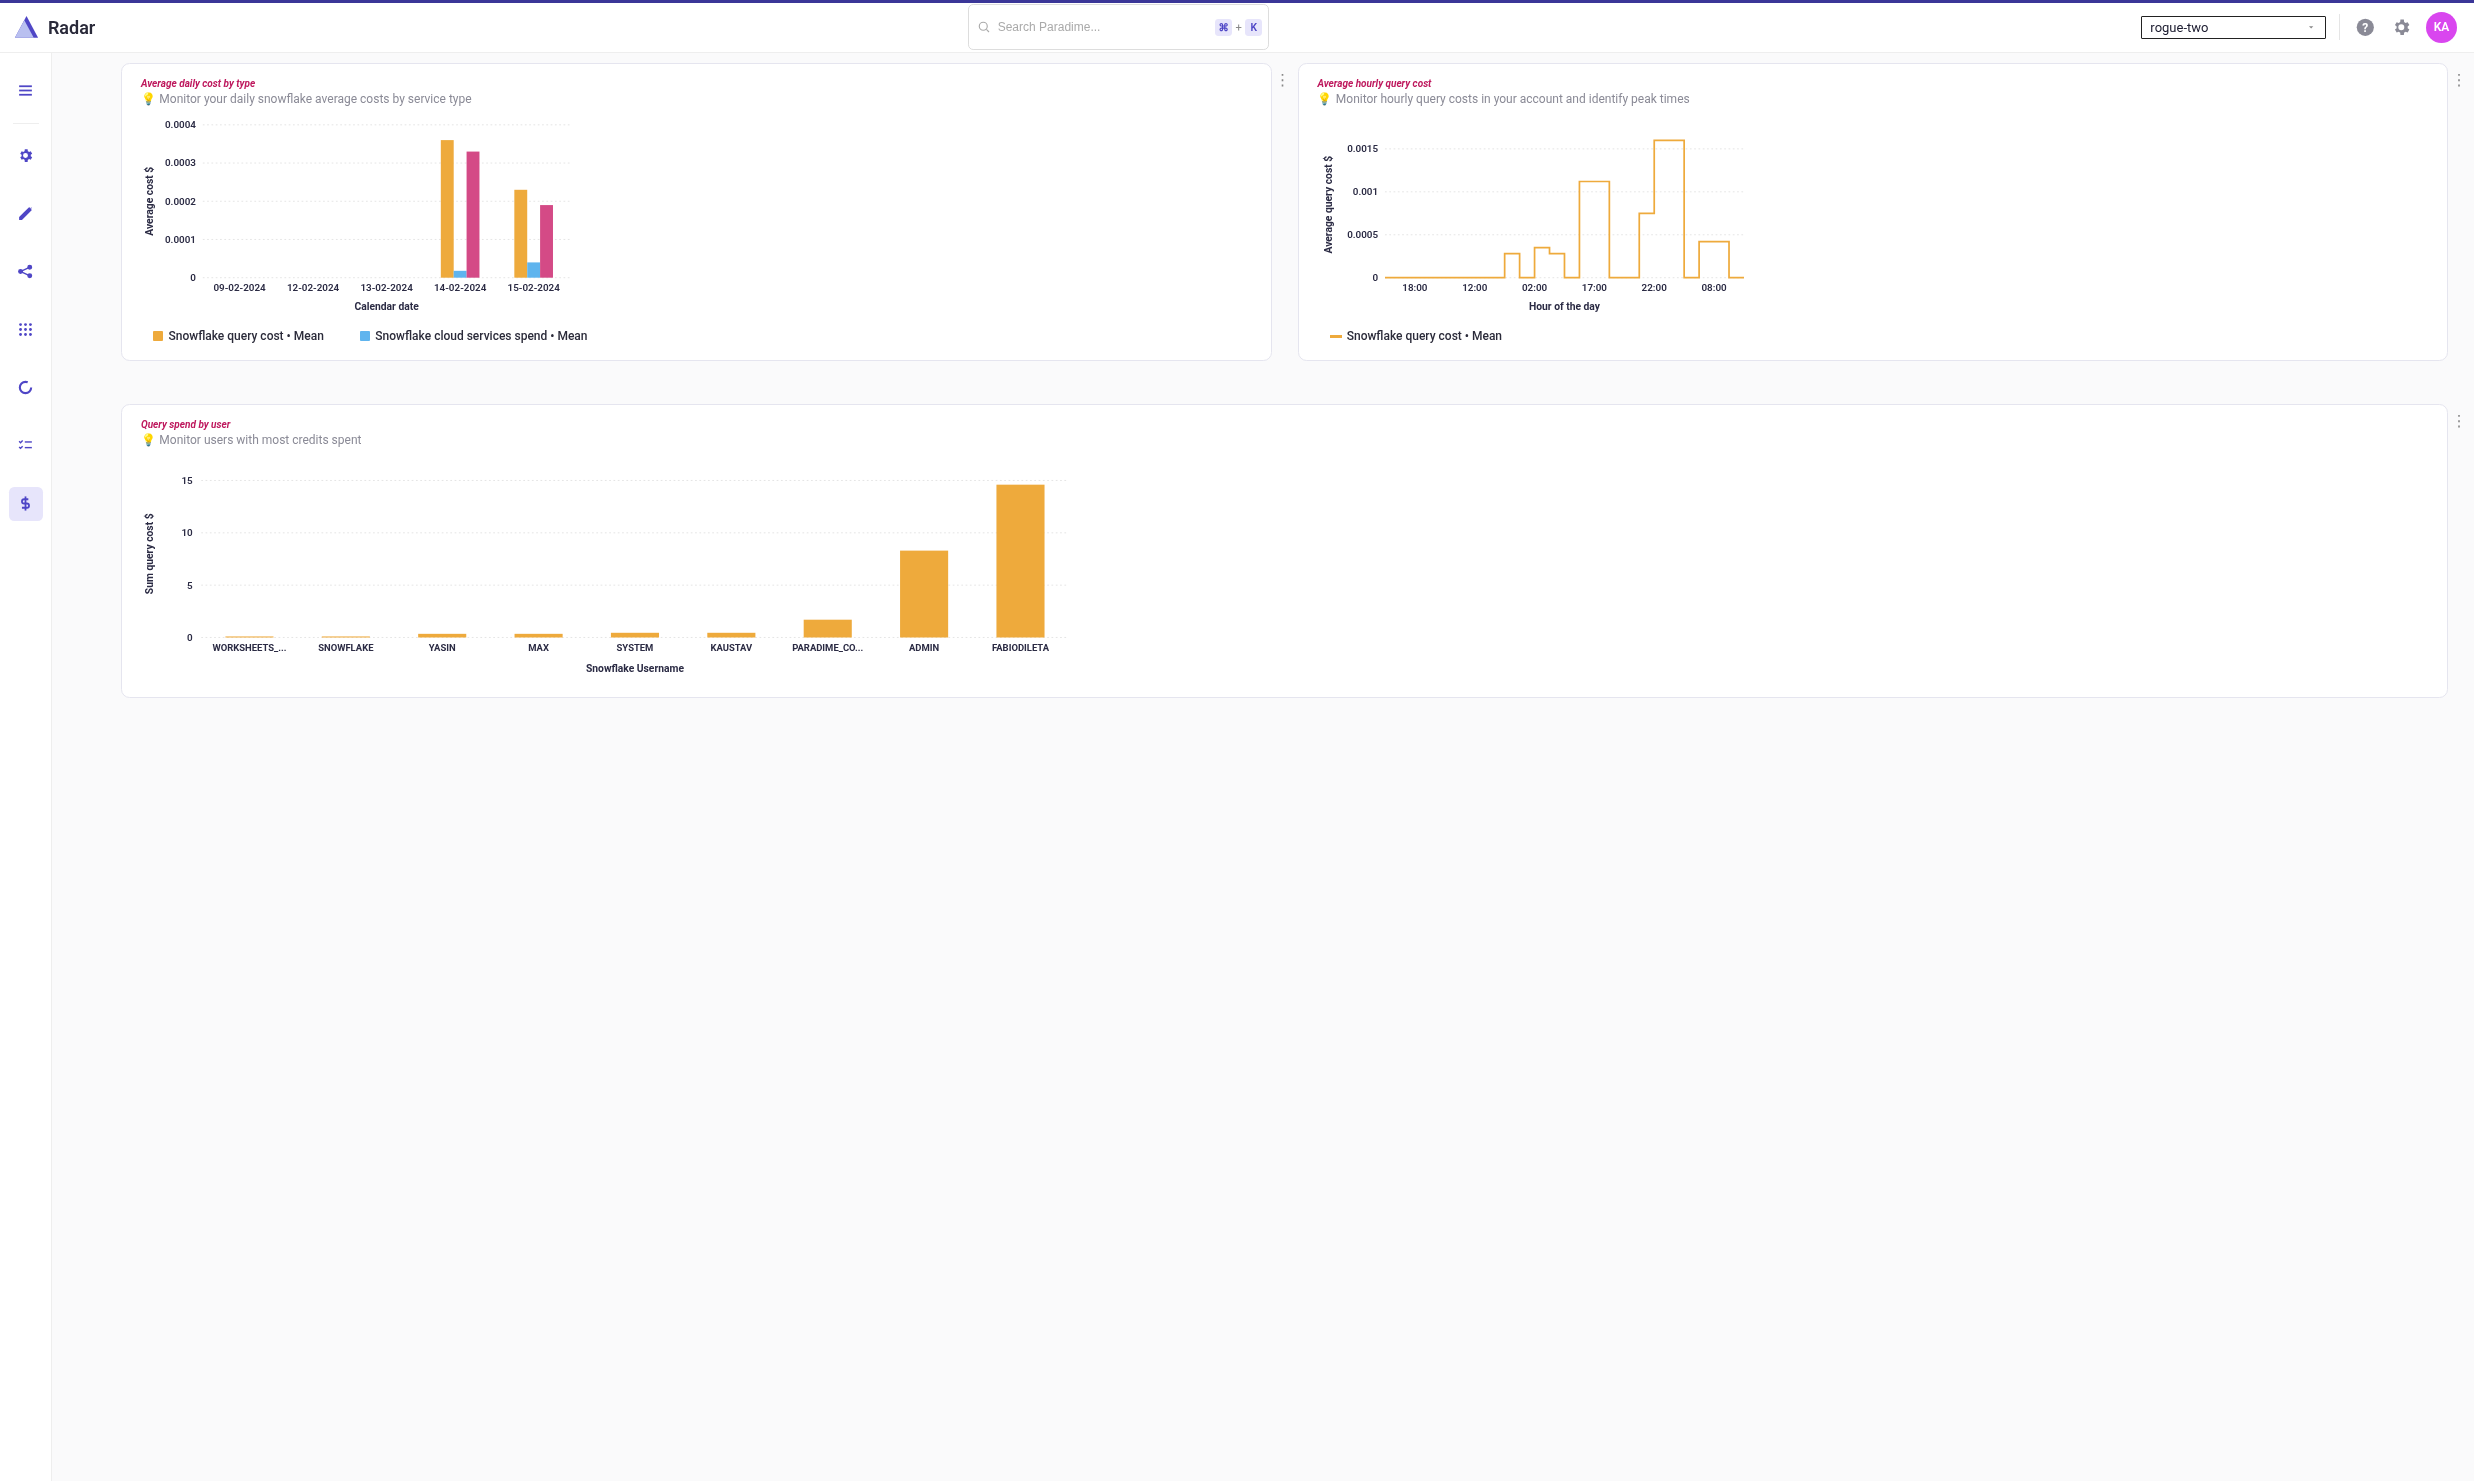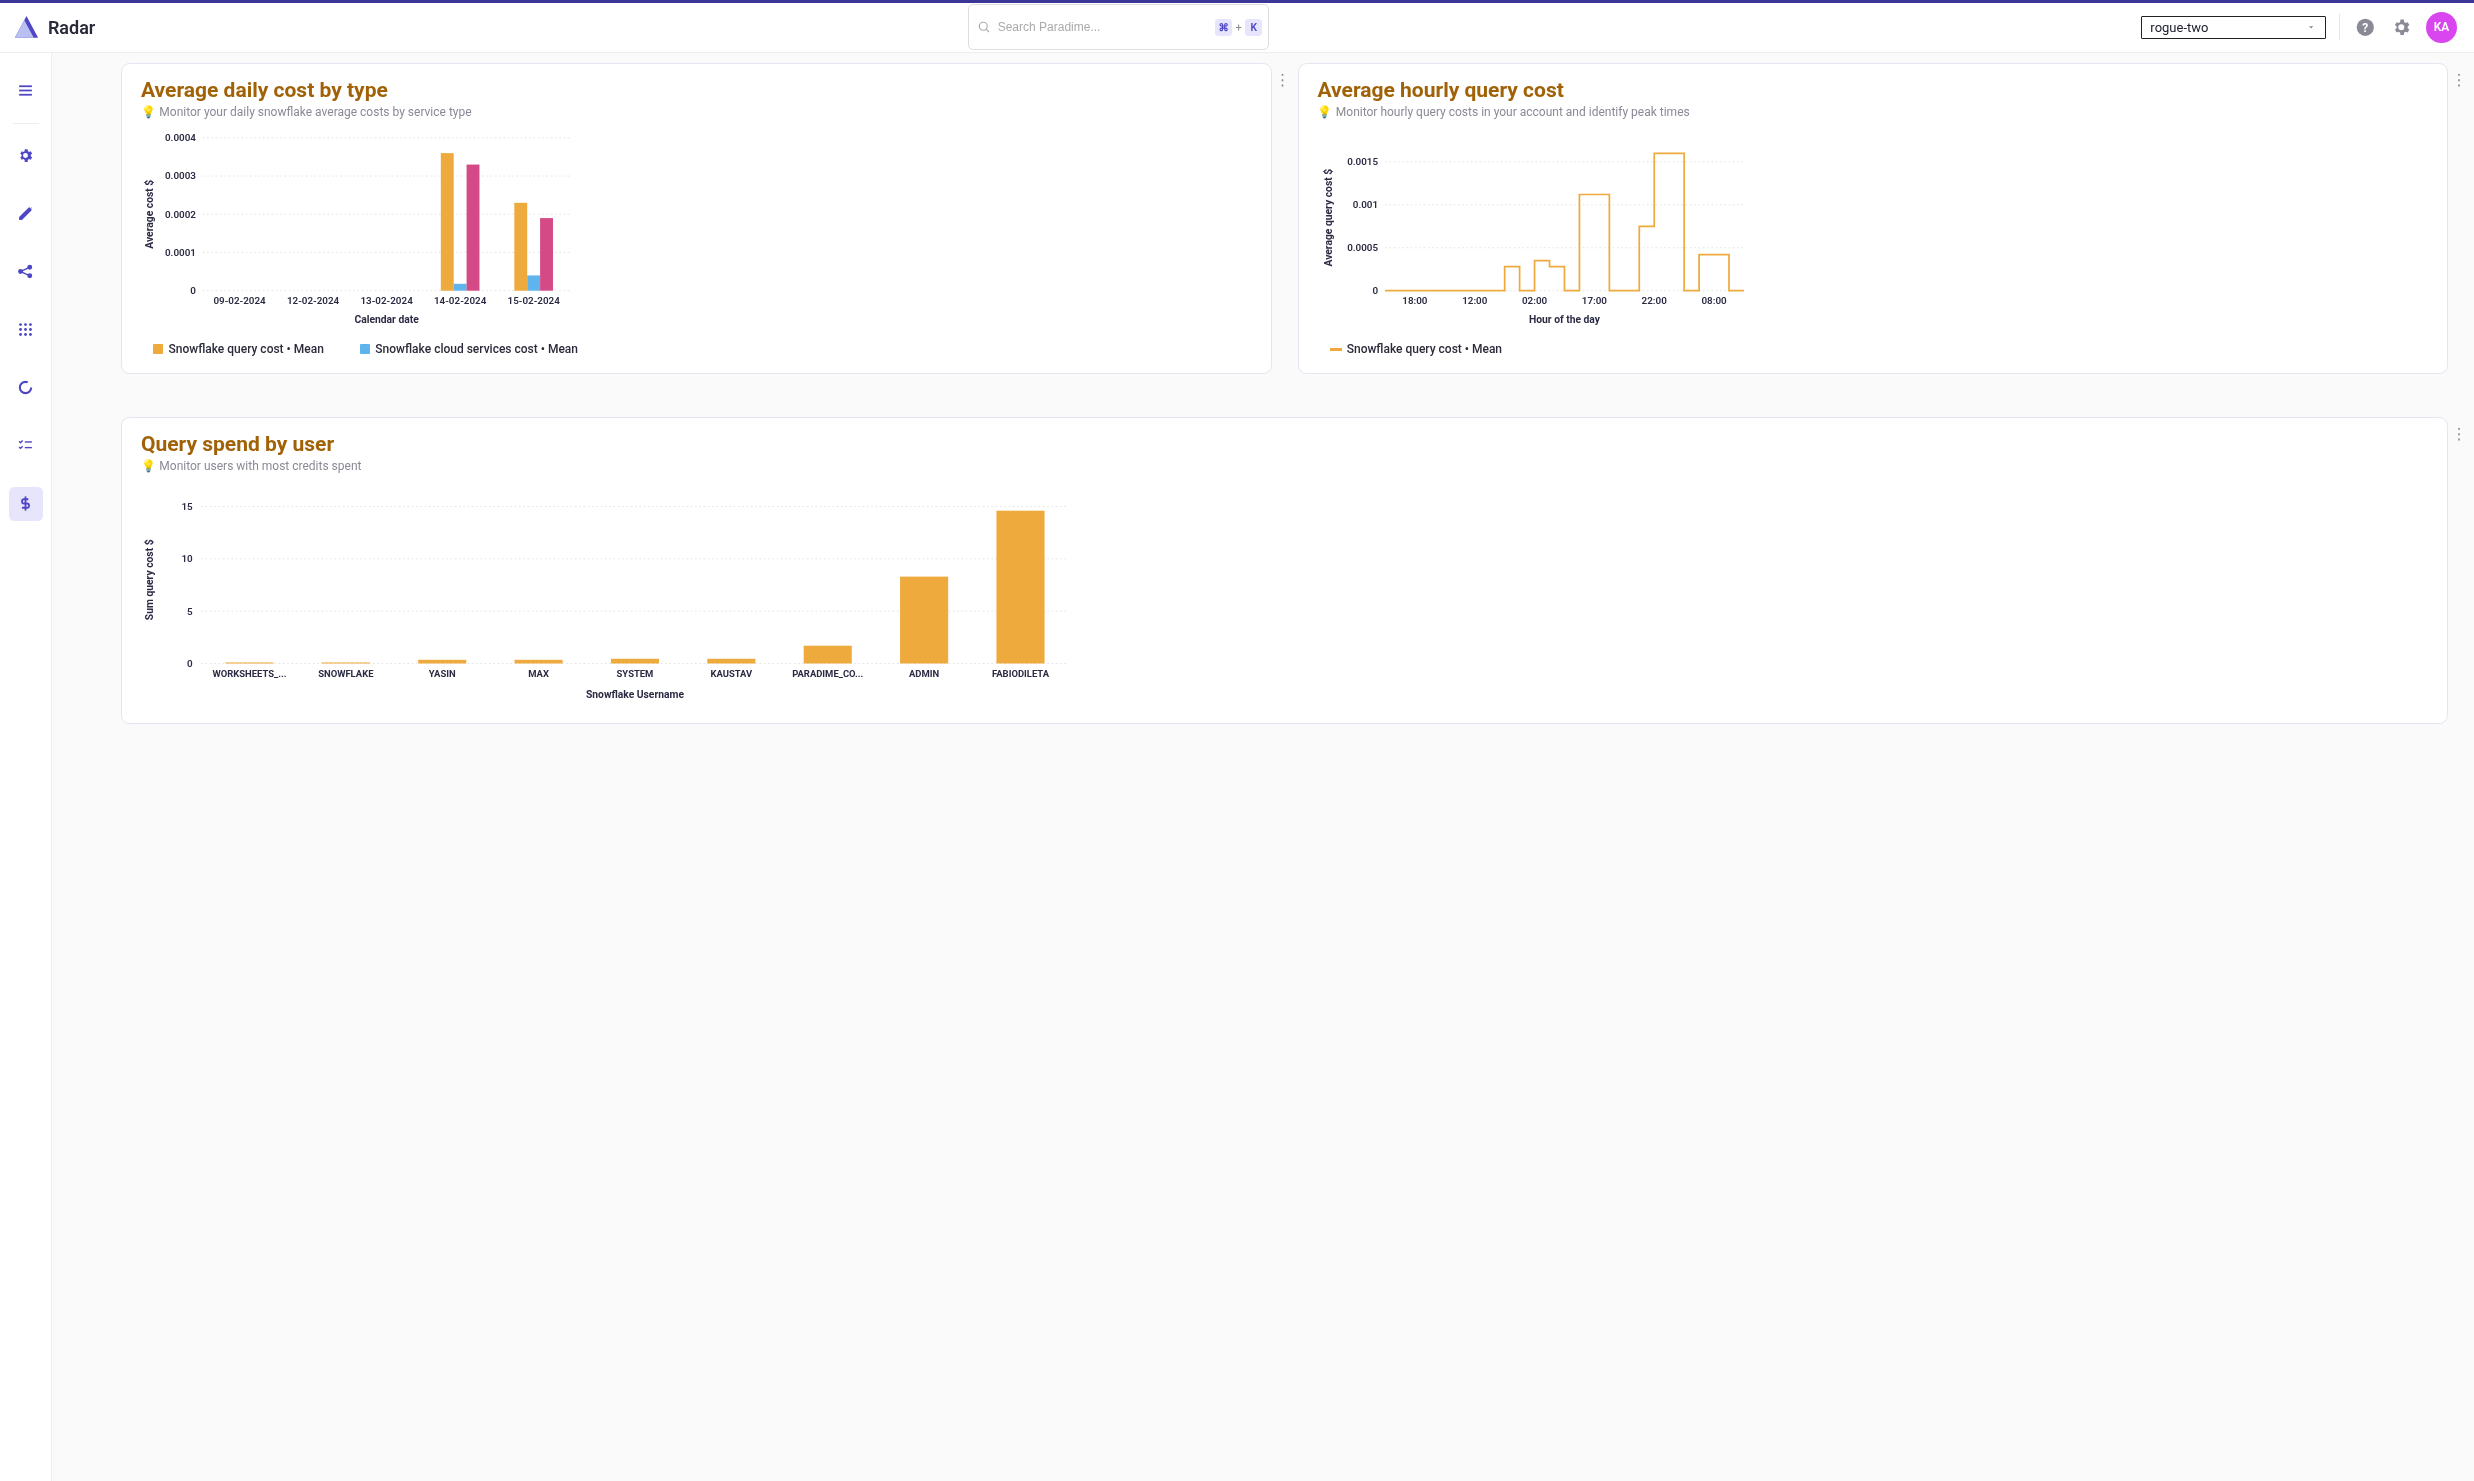--- a/index.html
+++ b/index.html
@@ -83,21 +83,21 @@
   .main { flex:1; padding: 10.3px 26px 26px 69px; }
   .cards-row { display:flex; gap:26px; margin-bottom:43px;}
   .card {
     background:#fff; border:0.9px solid #e5e5ef; border-radius:8.6px;
     padding: 13.7px 19px 17px; position:relative; flex:1;
   }
   .card-menu {
     position:absolute; top:6.9px; right:-20.6px; color:#888; cursor:pointer;
     font-size:15.5px; width:17px; text-align:center;
   }
-  .card-title { font-size:21px; font-weight:700; color:#a16207; margin-bottom:3.4px;}
+  .card-title { font-size:10px; font-weight:700; color:#be185d; margin-bottom:3.4px;font-style:italic;}
   .card-sub { font-size:12px; color:#8a8a96; display:flex; align-items:center; gap:3.4px;}
   .chart-wrap { margin-top:10.3px; }
   .legend { display:flex; gap:24px; margin-top:12px; font-size:12px; color:#2b2b3a; font-weight:500;}
   .legend-item { display:flex; align-items:center; gap:5.2px;padding-left:12px;}
   .swatch { width:10.3px; height:10.3px; border-radius:0.9px;}
   .swatch-line { width:12px; height:2.6px; }
   .axis-title { font-size:12px; font-weight:700; fill:#2b2b44; }
   .tick-label { font-size:11.5px; fill:#2b2b44; font-weight:600;}
   .gridline { stroke:#ccc; stroke-dasharray:2 3; stroke-width:0.6;}
   .user-tick { font-size:11px; fill:#2b2b44; font-weight:700;}
@@ -255,21 +255,21 @@
               <text x="14" y="99" class="axis-title" text-anchor="middle" transform="rotate(-90 14 99)">Average cost $</text>
             </svg>
         </div>
         <div class="legend">
           <div class="legend-item">
               <span class="swatch" style="background:#eeaa3c"></span>
               <span>Snowflake query cost • Mean</span>
             </div>
           <div class="legend-item">
               <span class="swatch" style="background:#5fb4ee"></span>
-              <span>Snowflake cloud services cost • Mean</span>
+              <span>Snowflake cloud services spend • Mean</span>
             </div>
         </div>
       </div>
 
       <div class="card">
         <div class="card-menu">⋮</div>
         <div class="card-title">Average hourly query cost</div>
         <div class="card-sub">
           <span>💡</span>
           <span>Monitor hourly query costs in your account and identify peak times</span>

